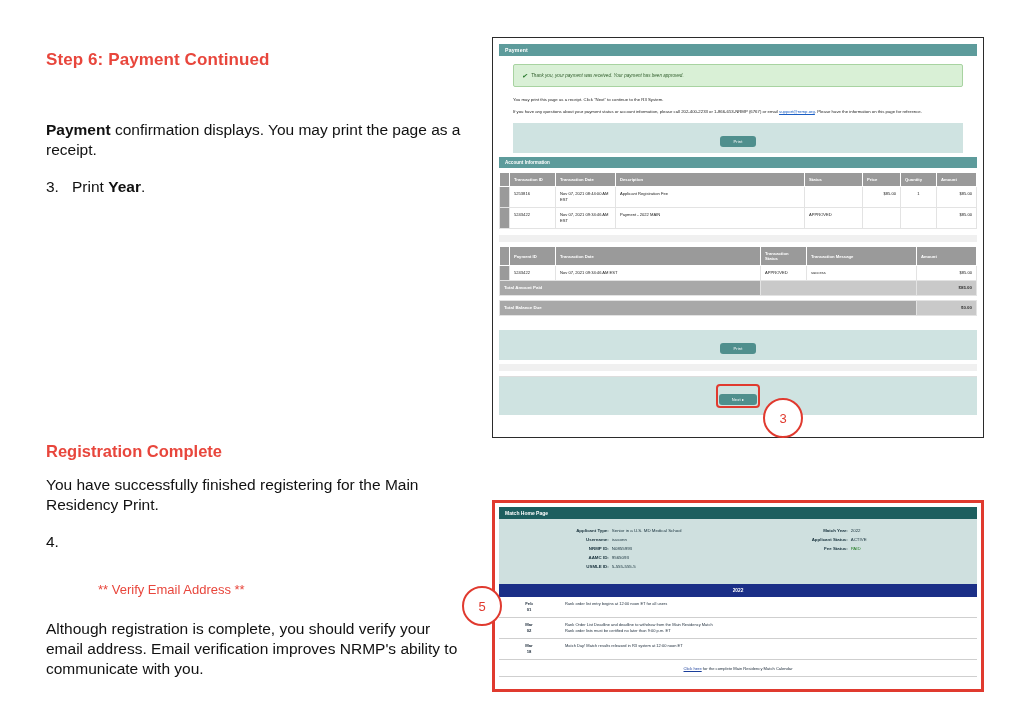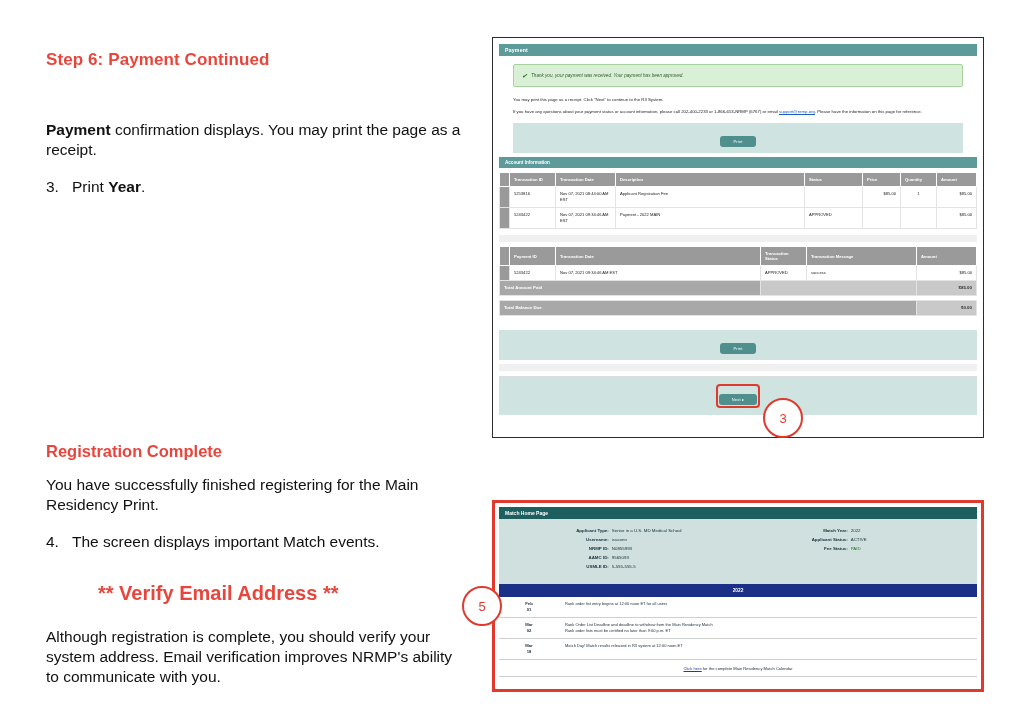--- a/index.html
+++ b/index.html
@@ -20,21 +20,21 @@
   .para b{font-weight:bold;}
   .numlist{
     display:flex;color:#111;font-size:15.5px;line-height:25px;margin:0 0 14px 0;
   }
   .numlist .num{width:26px;flex:none;}
   .block2{position:absolute;left:46px;top:416px;width:420px;margin-top:26px;}
   .heading2{
     color:#e8463c;font-size:16.5px;font-weight:bold;margin:0 0 14px 0;
   }
   .verify{
-    color:#e8463c;font-size:20px;font-weight:bold;margin:28px 0 22px 52px;
+    color:#e8463c;font-size:13px;font-weight:normal;margin:28px 0 22px 52px;
   }
 
   
   .shot{position:absolute;background:#fff;}
   .shot-top{
     left:492px;top:37px;width:492px;height:401px;
     border:1px solid #2b2b2b;box-sizing:border-box;padding:6px;
   }
   .shot-bot{
     left:492px;top:500px;width:492px;height:192px;
@@ -159,24 +159,23 @@
     <span class="num">3.</span>
     <span><span>Print </span><b>Year</b><span>.</span></span>
   </div>
 </div>
 
 <div class="block2">
   <h2 class="heading2">Registration Complete</h2>
   <p class="para">You have successfully finished registering for the Main Residency Print.</p>
   <div class="numlist">
     <span class="num">4.</span>
-    <span>The screen displays important Match events.</span>
   </div>
   <p class="verify">** Verify Email Address **</p>
-  <p class="para">Although registration is complete, you should verify your system address. Email verification improves NRMP's ability to communicate with you.</p>
+  <p class="para">Although registration is complete, you should verify your email address. Email verification improves NRMP's ability to communicate with you.</p>
 </div>
 
 <div class="shot shot-top">
   <div class="pay-titlebar">Payment</div>
   <div class="pay-body">
     <div class="alert">
       <span class="check">✔</span>
       <span>Thank you, your payment was received. Your payment has been approved.</span>
     </div>
     <p class="pay-para">You may print this page as a receipt. Click "Next" to continue to the R3 System.</p>

